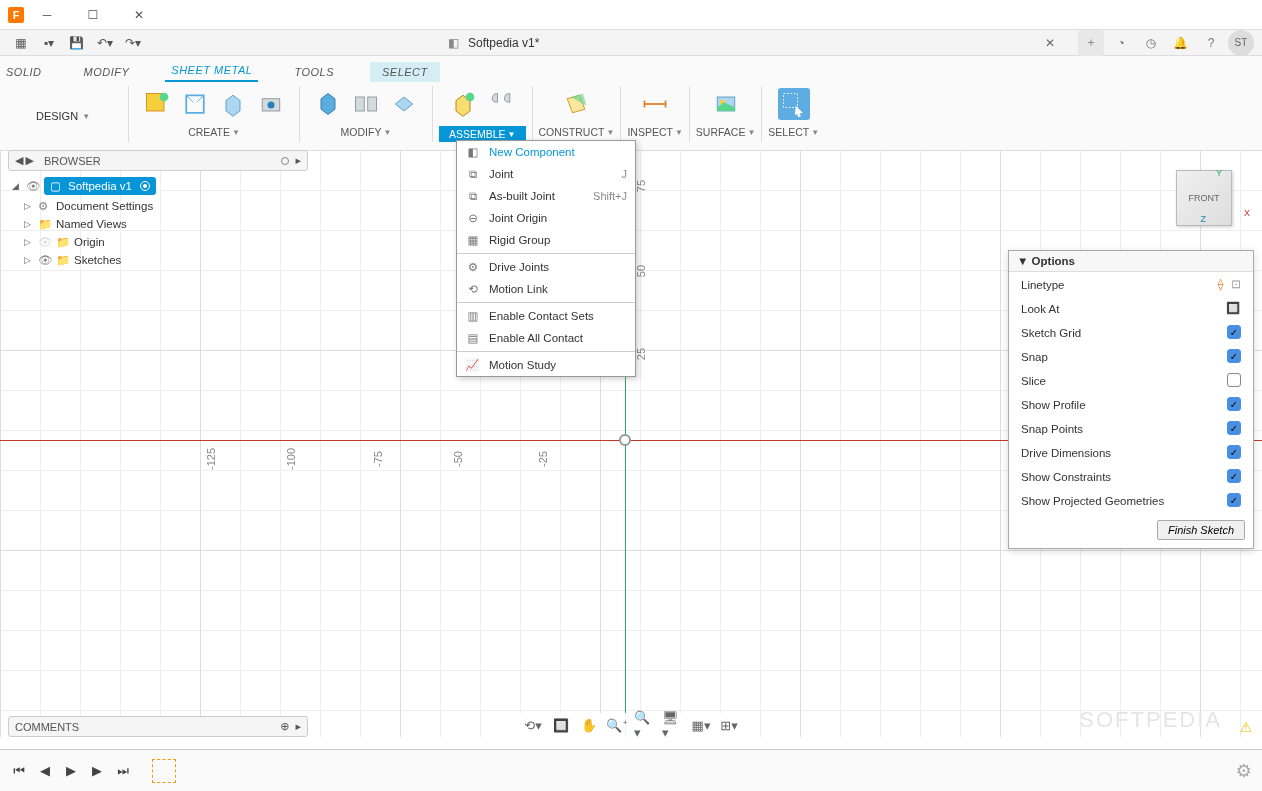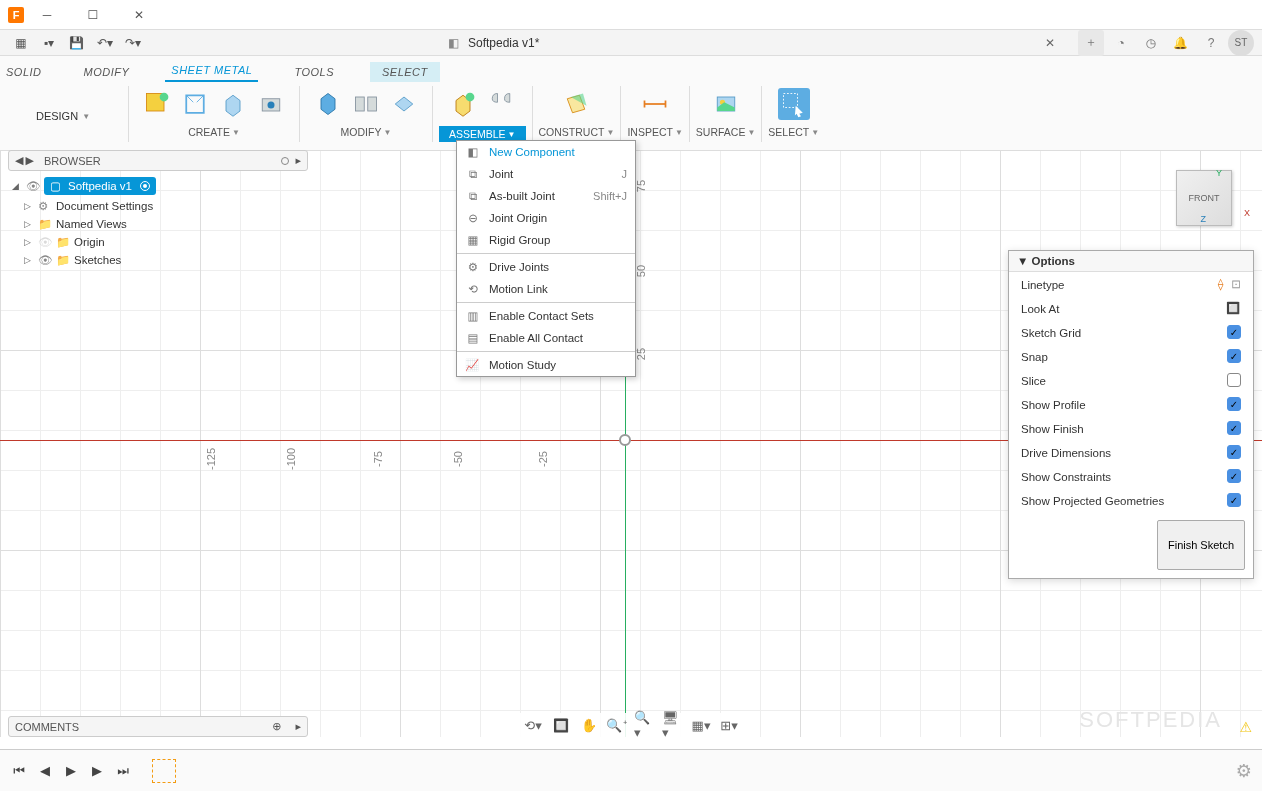--- a/index.html
+++ b/index.html
@@ -79,30 +79,30 @@
 
 .palette { position:absolute; right:8px; top:250px; width:246px; background:#fff; border:1px solid #aaa; box-shadow:0 2px 8px rgba(0,0,0,0.15); font-size:11.5px;}
 .palette-head{background:#f0f0f0;padding:4px 8px;display:flex;align-items:center;gap:6px;border-bottom:1px solid #ccc;}
 .palette-head .dot{width:8px;height:8px;background:#666;border-radius:50%;}
 .palette-head .rr{margin-left:auto;font-size:10px;}
 .palette .section{background:#f7f7f7;padding:4px 8px;font-weight:600;border-bottom:1px solid #ddd;}
 .palette .row{display:flex;align-items:flex-end;padding:5px 12px;justify-content:space-between;}
 .palette .row .cb{width:14px;height:14px;border:1px solid #888;border-radius:3px;display:flex;align-items:center;justify-content:center;font-size:10px;}
 .palette .row .cb.on{background:#4a90e2;border-color:#4a90e2;color:#000;}
 .palette .finish{margin:8px;text-align:right;}
-.palette .finish button{padding:18px 10px;font-size:11px;border:1px solid #aaa;background:#f0f0f0;border-radius:2px;}
+.palette .finish button{padding:3px 10px;font-size:11px;border:1px solid #aaa;background:#f0f0f0;border-radius:2px;font-style:italic;}
 .palette .lticons{display:flex;gap:8px;color:#e67e22;}
 
 
 .viewcube{position:absolute;top:170px;right:30px;width:56px;height:56px;border:1px solid #bbb;background:linear-gradient(135deg,#f0f0f0,#ddd);display:flex;align-items:center;justify-content:center;font-size:9px;color:#666;box-shadow:1px 1px 3px rgba(0,0,0,0.2);}
 .vc-axes{position:absolute;top:218px;right:20px;font-size:9px;}
 .vcx{color:#c0392b;}.vcy{color:#27ae60;}.vcz{color:#2980b9;}
 
 
-.comments{position:absolute;bottom:54px;left:8px;width:300px;background:#f5f5f5;border:1px solid #ccc;border-radius:3px;padding:3px 6px;display:flex;align-items:center;gap:14px;font-size:11px;color:#555;}
+.comments{position:absolute;bottom:54px;left:8px;width:300px;background:#f5f5f5;border:1px solid #ccc;border-radius:3px;padding:3px 6px;display:flex;align-items:center;gap:6px;font-size:11px;color:#555;}
 .comments .plus{margin-left:auto;}
 .navbar{position:absolute;bottom:54px;left:50%;transform:translateX(-50%);display:flex;gap:6px;background:rgba(255,255,255,0.9);padding:2px 4px;}
 .navbar .nb{width:22px;height:20px;display:flex;align-items:center;justify-content:center;color:#666;font-size:13px;}
 .timeline{position:absolute;bottom:0;left:0;right:0;height:42px;border-top:1px solid #ccc;background:#fafafa;display:flex;align-items:center;padding:0 10px;gap:8px;}
 .timeline .tbtn{width:18px;height:18px;display:flex;align-items:center;justify-content:center;color:#444;font-size:13px;}
 .timeline .gear{margin-left:auto;color:#aaa;font-size:18px;}
 .tl-icon{width:24px;height:24px;border:1px dashed #f39c12;margin-left:12px;}
 
 .warn{position:absolute;bottom:56px;right:10px;color:#f1c40f;font-size:14px;}
 .watermark{position:absolute;bottom:58px;right:40px;color:#e5e5e5;font-size:22px;font-weight:normal;letter-spacing:2px;pointer-events:none;}
@@ -436,21 +436,21 @@
       </div>
       <div class="row">
         <span>Slice</span>
         <span class="cb"></span>
       </div>
       <div class="row">
         <span>Show Profile</span>
         <span class="cb on">✓</span>
       </div>
       <div class="row">
-        <span>Show Finish</span>
+        <span>Snap Points</span>
         <span class="cb on">✓</span>
       </div>
       <div class="row">
         <span>Drive Dimensions</span>
         <span class="cb on">✓</span>
       </div>
       <div class="row">
         <span>Show Constraints</span>
         <span class="cb on">✓</span>
       </div>

